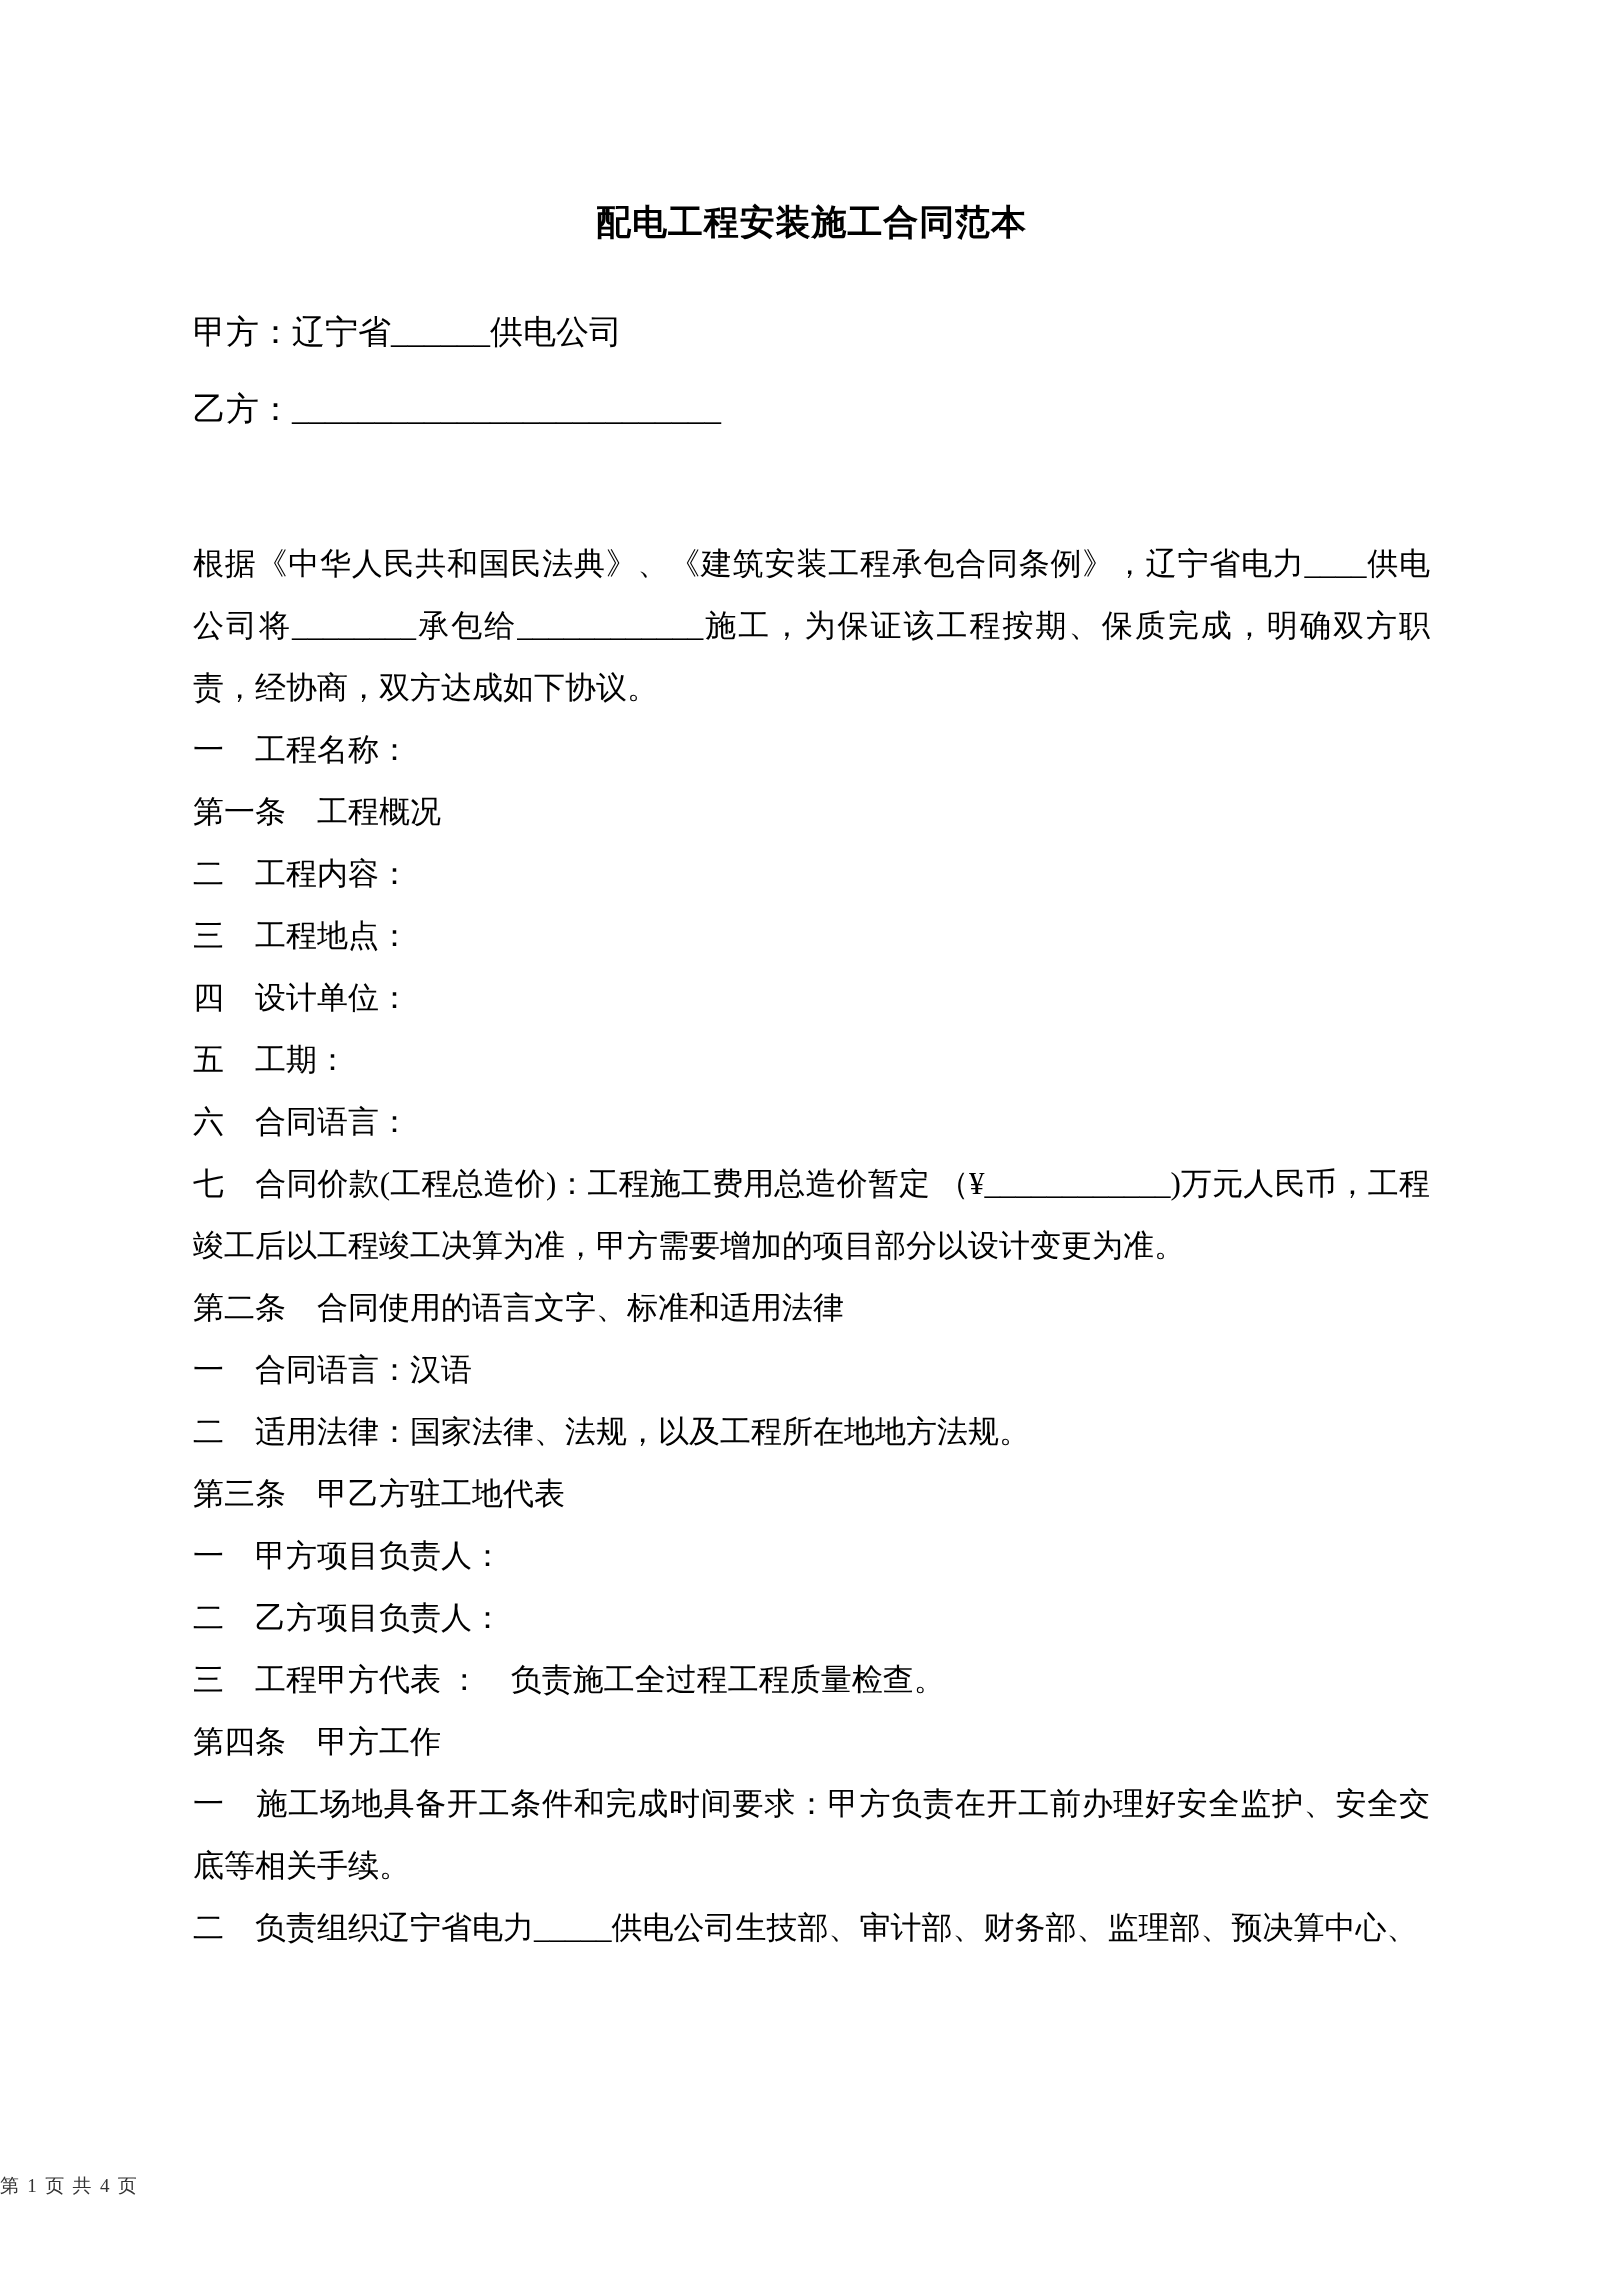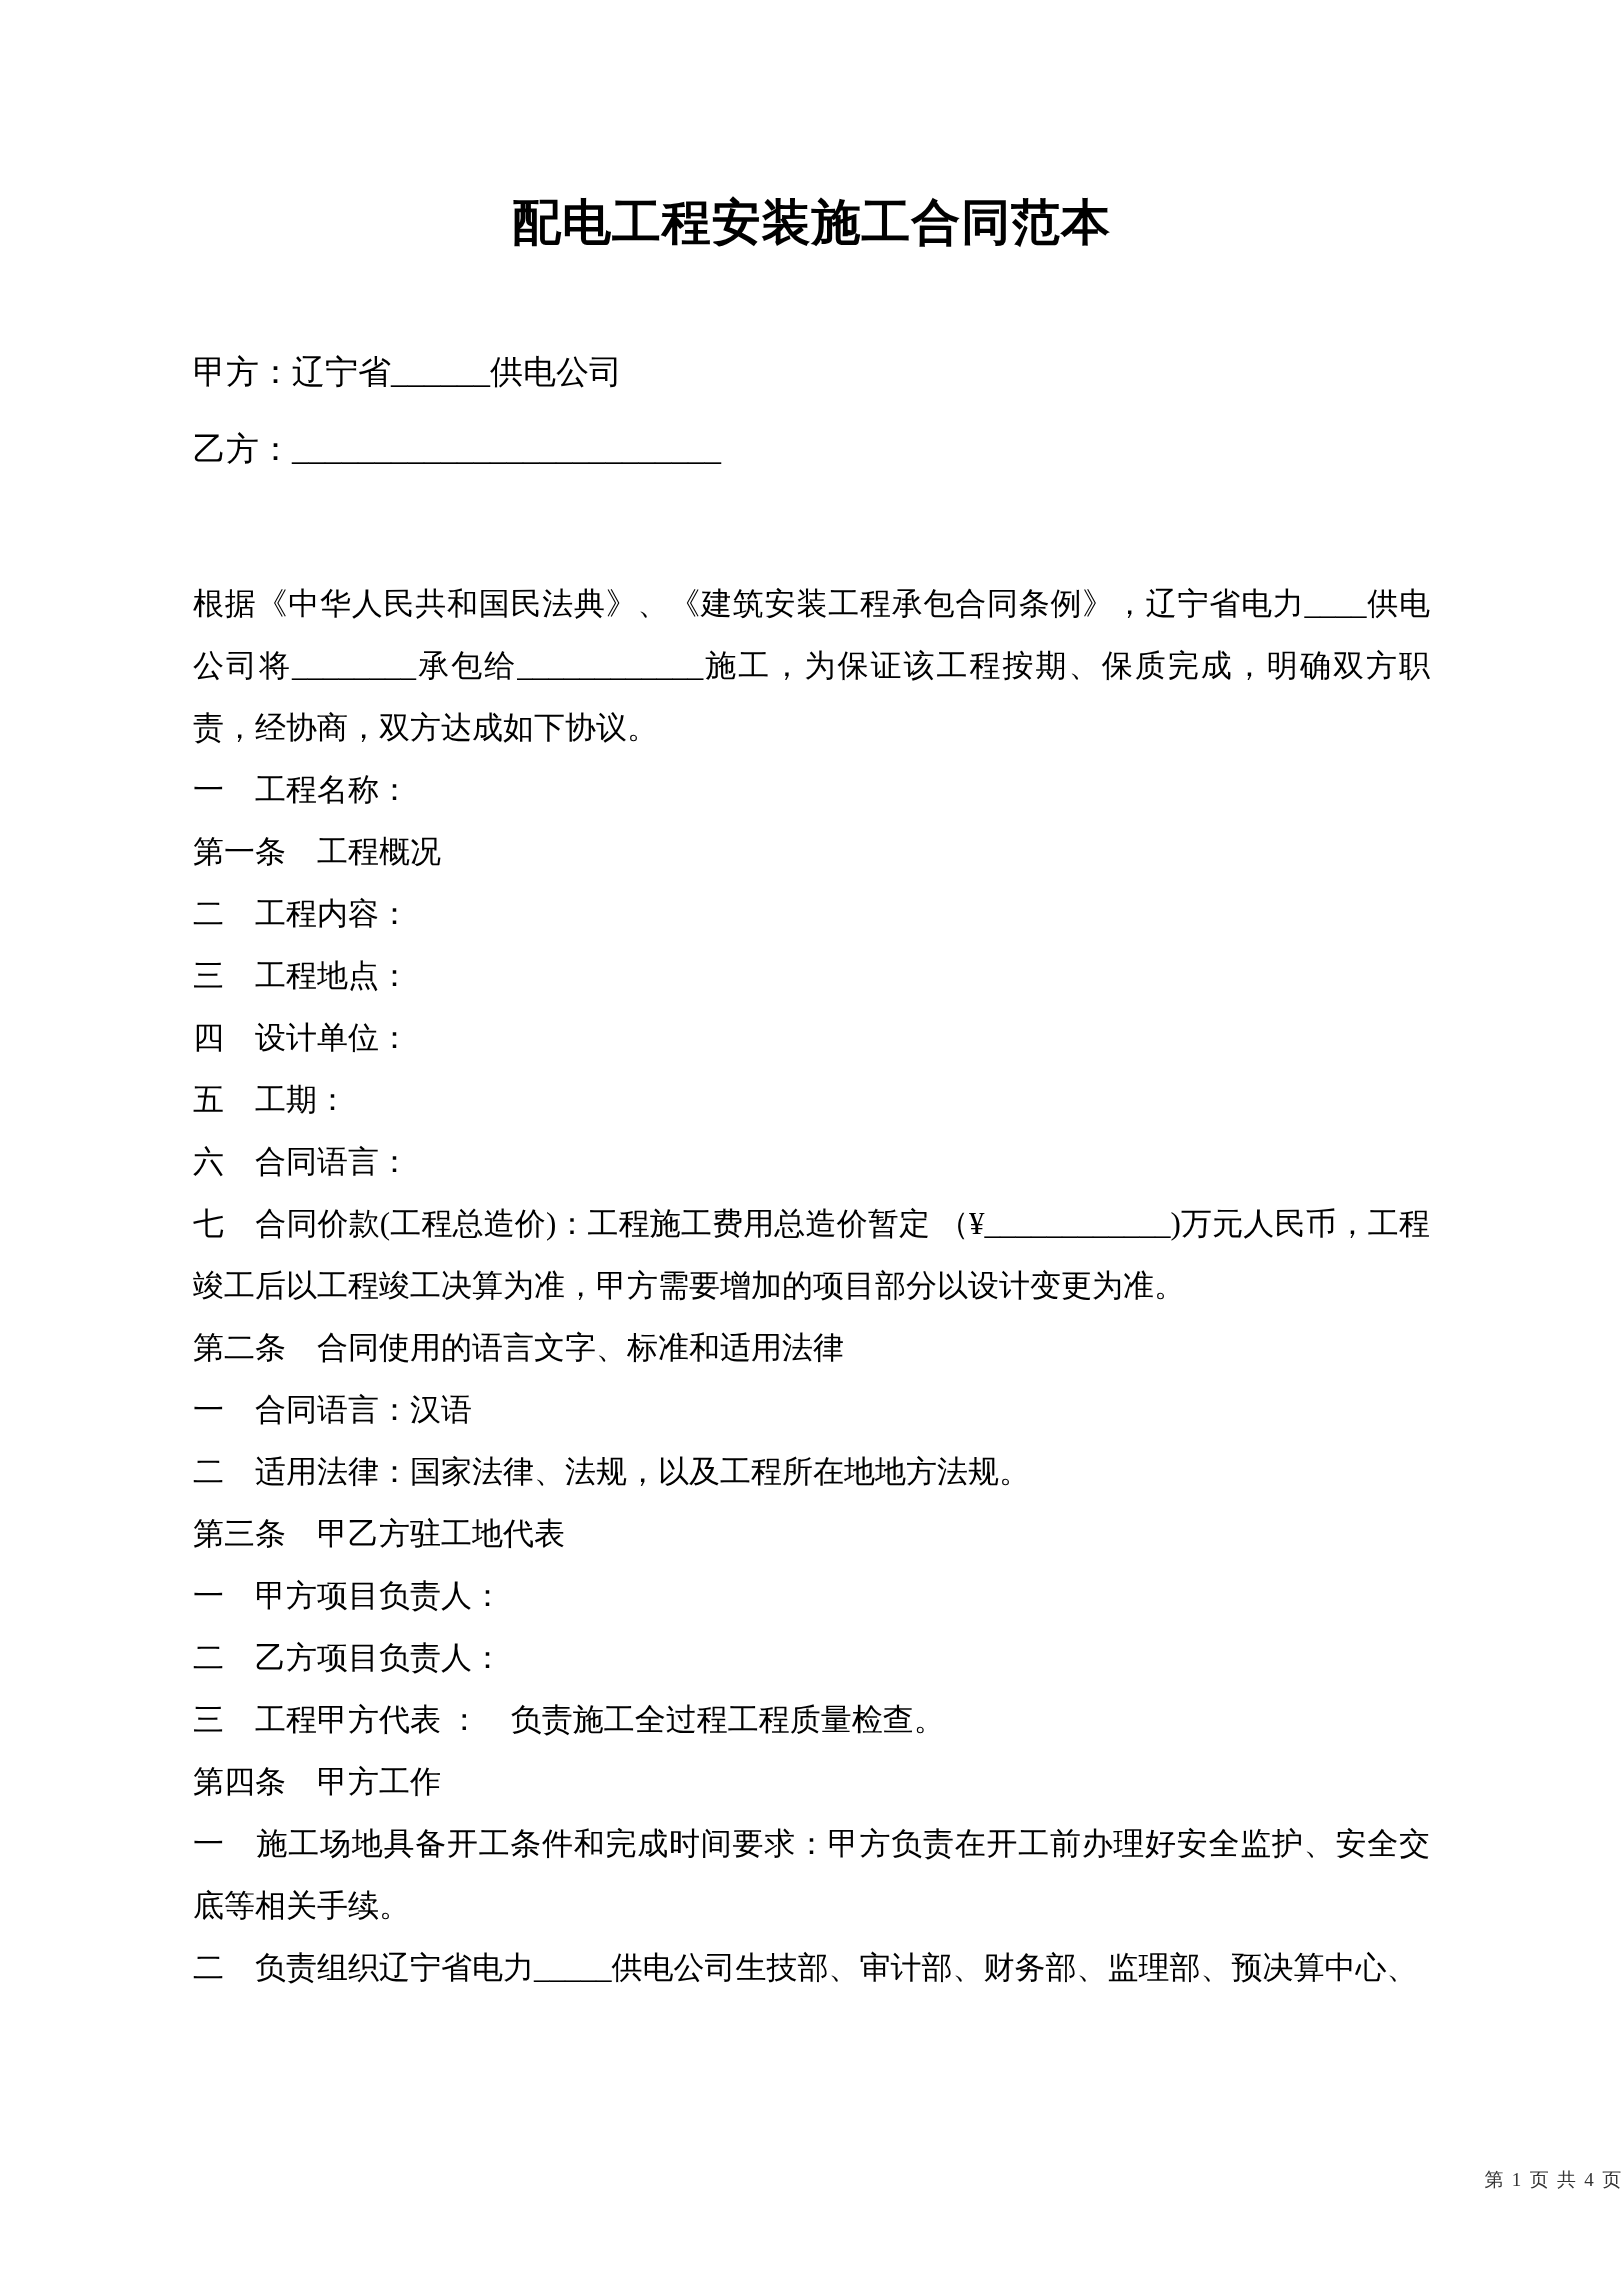--- a/index.html
+++ b/index.html
@@ -12,48 +12,48 @@
     width: 1623px;
     height: 2294px;
     background: #ffffff;
     color: #000000;
     box-sizing: border-box;
     padding: 191px 193px 0 193px;
     font-family: "Liberation Serif", "DejaVu Serif", serif;
     overflow: hidden;
   }
   .doc-title {
-    font-size: 49px;
+    font-size: 35px;
     font-weight: bold;
     text-align: center;
     line-height: 64px;
-    margin: 0 0 96px 0;
+    margin: 0 0 56px 0;
     letter-spacing: 0.9px;
   }
   .party {
     font-size: 33px;
     line-height: 42px;
     margin: 0 0 35px 0;
   }
   .party-b {
     margin-bottom: 103px;
   }
   .para {
     font-size: 31px;
     line-height: 62px;
     margin: 0;
     text-align: justify;
     word-break: break-all;
   }
   .page-footer {
     position: absolute;
     left: 0;
-    bottom: 101px;
+    bottom: 95px;
     width: 100%;
-    text-align: right;
+    text-align: left;
     font-size: 19px;
     letter-spacing: 1.8px;
     color: #333333;
   }
 </style>
 </head>
 <body>
 
 <div class="page">
 

